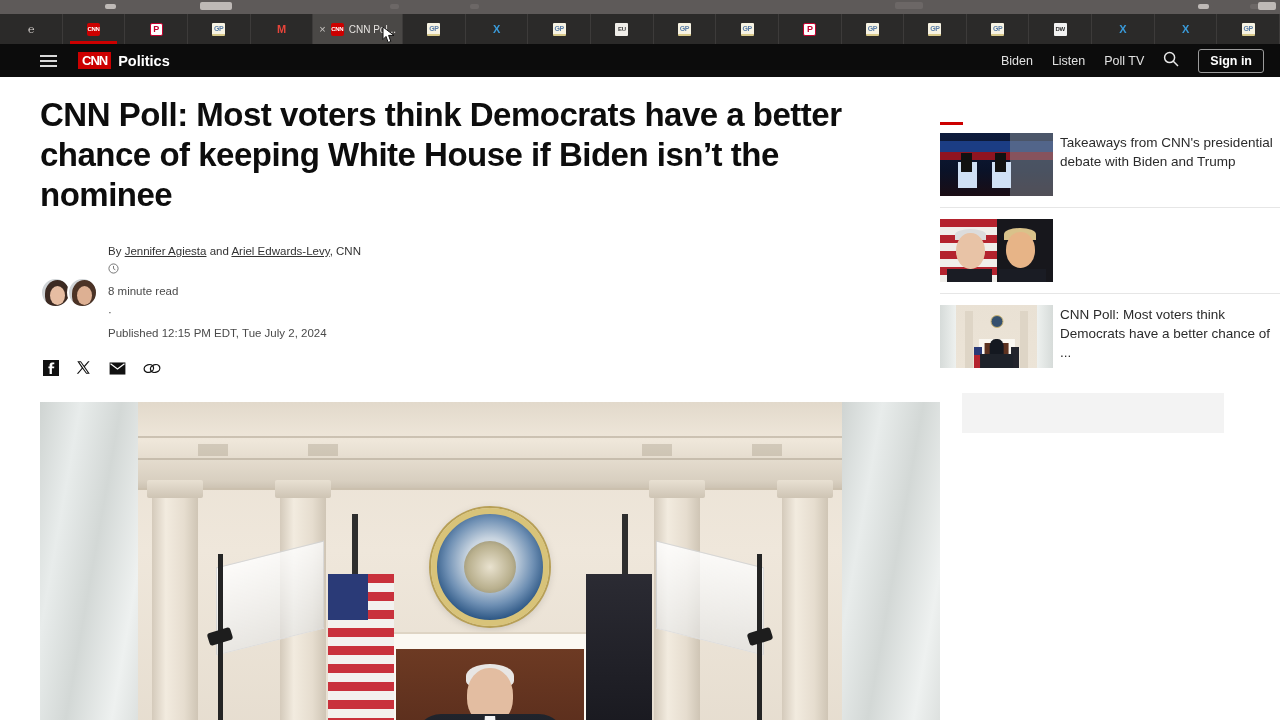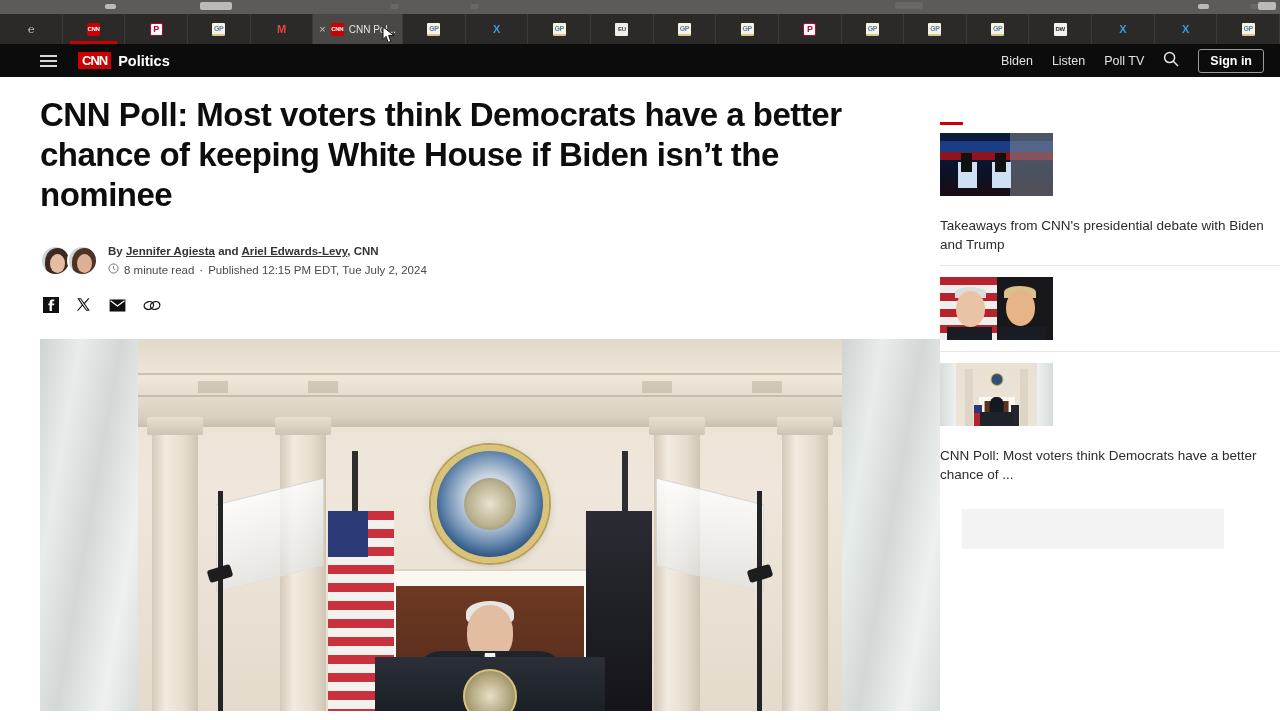--- a/index.html
+++ b/index.html
@@ -208,34 +208,33 @@
     border-radius: 50%;
     background: #e6bda2;
   }
   .avatar.a2 .hair { background: #4b3326; }
   .avatar.a2 .face { background: #ddb093; }
 
   .byline-text {
     font-size: 11.5px;
     color: #333333;
     line-height: 16px;
-    font-weight: bold;
   }
   .byline-text a {
     color: #333333;
     text-decoration: underline;
   }
   .meta-line {
     font-size: 11.5px;
     color: #4a4a4a;
     line-height: 16px;
     margin-top: 3px;
     display: flex;
-    align-items: center;
     gap: 5px;
+    flex-direction: column;
   }
   .clock { display: inline-block; }
 
   #share-row {
     display: flex;
     align-items: center;
     gap: 17px;
     margin-top: 19px;
     margin-left: 3px;
   }
@@ -379,25 +378,24 @@
   }
   #more-title {
     font-size: 10.5px;
     font-weight: bold;
     letter-spacing: 1px;
     color: #1b1b1b;
     margin-bottom: 12px;
   }
   .more-item {
     display: flex;
-    gap: 20px;
+    gap: 7px;
     padding: 11px 0;
     border-top: 1px solid #e6e6e6;
     cursor: pointer;
-    flex-direction: column;
   }
   .more-item:first-of-type { border-top: none; padding-top: 0; }
   .more-thumb {
     width: 113px; height: 63px;
     flex: 0 0 auto;
     overflow: hidden;
     position: relative;
     background: #222;
   }
   .more-text {

